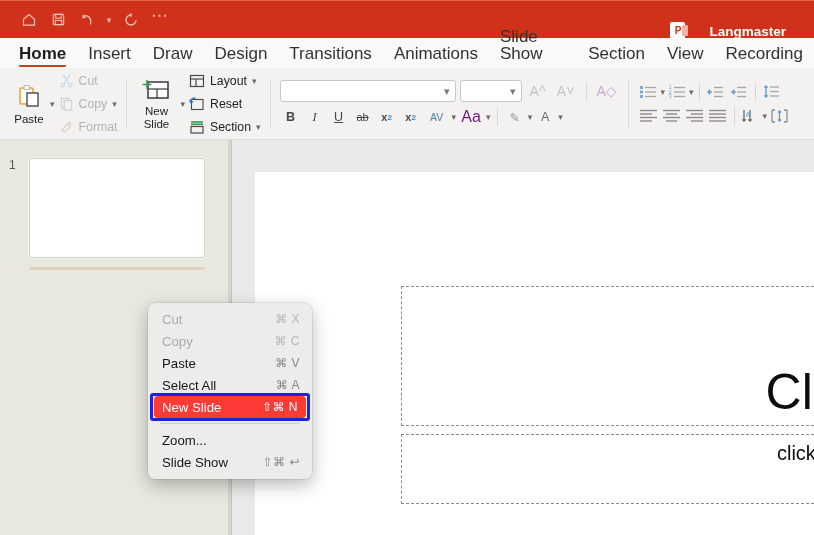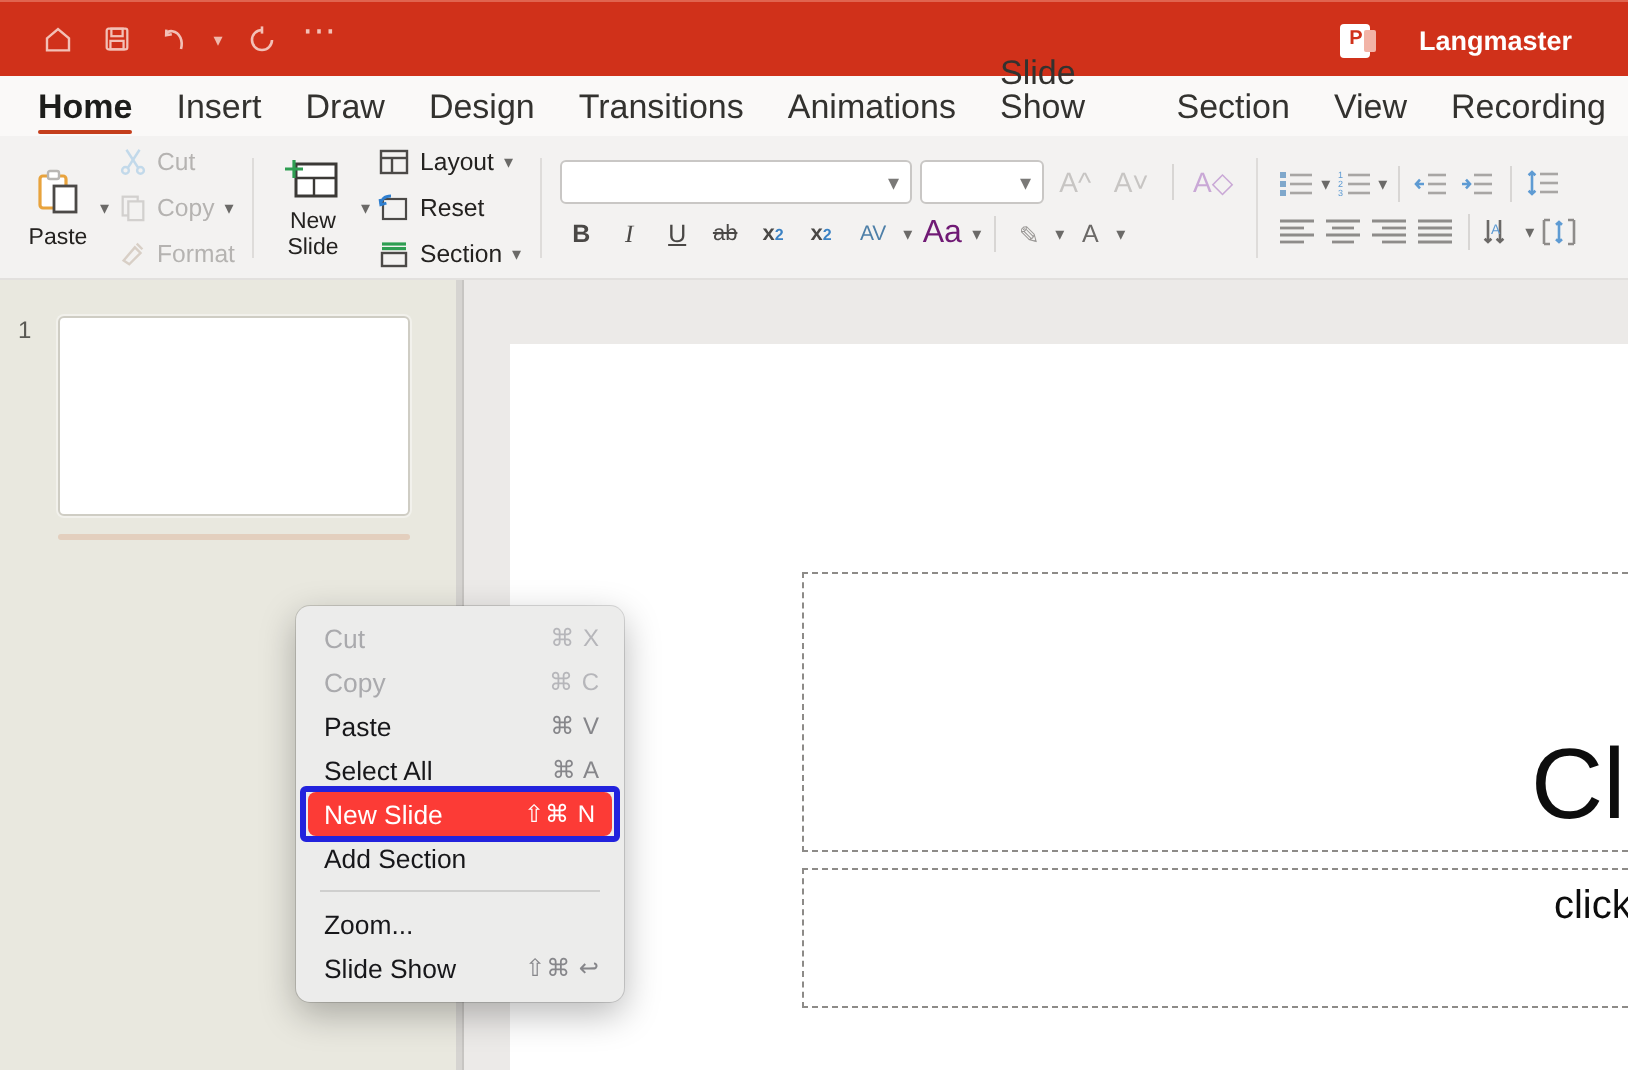--- a/index.html
+++ b/index.html
@@ -21,21 +21,21 @@
   .tb-icons { display: flex; align-items: center; gap: 3px; padding-left: 16px; }
   .tb-ico {
     width: 26px; height: 26px; display: flex; align-items: center; justify-content: center;
     color: #f6cdc4; opacity: .92;
   }
   .tb-ico svg { display: block; }
   .tb-chev { width: 12px; height: 26px; display:flex; align-items:center; justify-content:center; color:#f0b8ab; font-size: 9px; }
   .tb-dots { color:#f6cdc4; font-size: 17px; letter-spacing: 1px; line-height: 10px; padding-bottom: 7px;}
   .tb-title {
     position: absolute; right: 0; top: 0; height: 38px;
-    display: flex; align-items: center; gap: 24px;
+    display: flex; align-items: flex-end; gap: 24px;
     padding-right: 28px;
     color: #ffffff; font-size: 13.5px; font-weight: bold;
   }
   .pptbadge {
     width: 15px; height: 17px; background: #ffffff; border-radius: 2px;
     position: relative; display: flex; align-items: center; justify-content: center;
   }
   .pptbadge::after {
     content: "P"; font-size: 10px; font-weight: bold; color: #d0311a; line-height: 1;
   }
@@ -532,24 +532,20 @@
       <span class="mlabel">Select All</span>
       <span class="mkeys">⌘ A</span>
     </div>
     <div class="mi-wrap">
       <div class="mi highlight">
         <span class="mlabel">New Slide</span>
         <span class="mkeys">⇧⌘ N</span>
       </div>
       <div class="hl-ring"></div>
     </div>
-    <div class="mi">
-      <span class="mlabel">Add Section</span>
-      <span class="mkeys"></span>
-    </div>
     <div class="msep"></div>
     <div class="mi">
       <span class="mlabel">Zoom...</span>
       <span class="mkeys"></span>
     </div>
     <div class="mi">
       <span class="mlabel">Slide Show</span>
       <span class="mkeys">⇧⌘ ↩</span>
     </div>
   </div>

